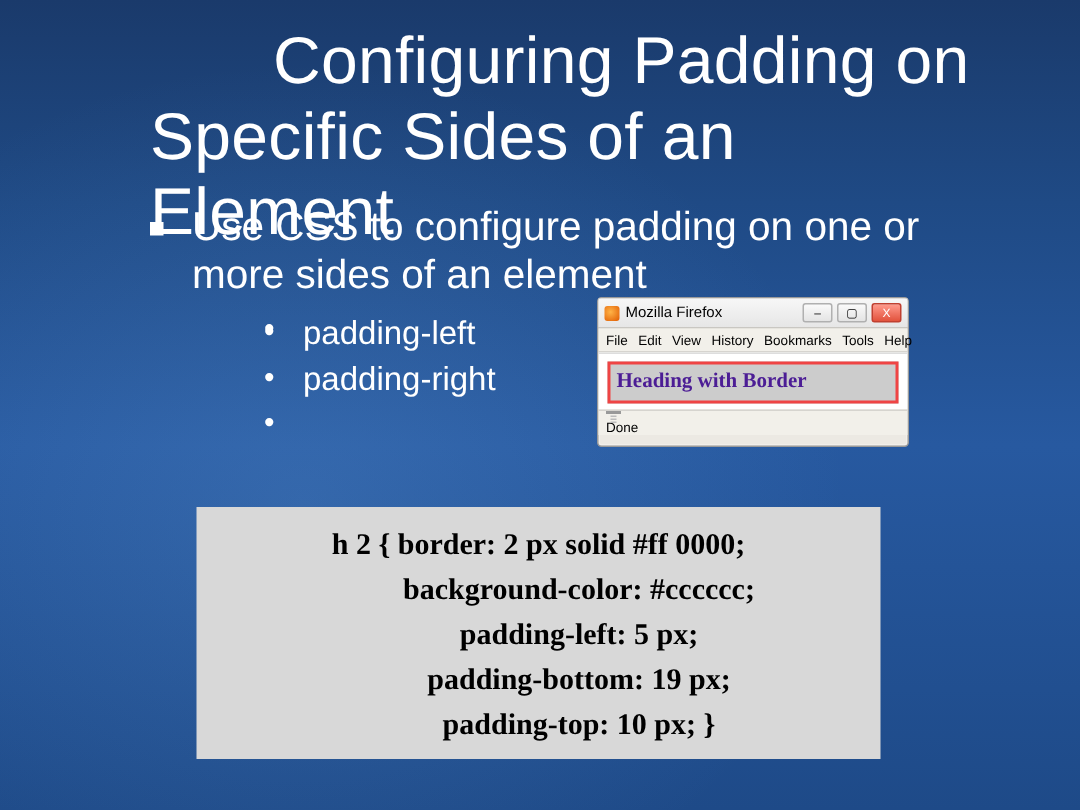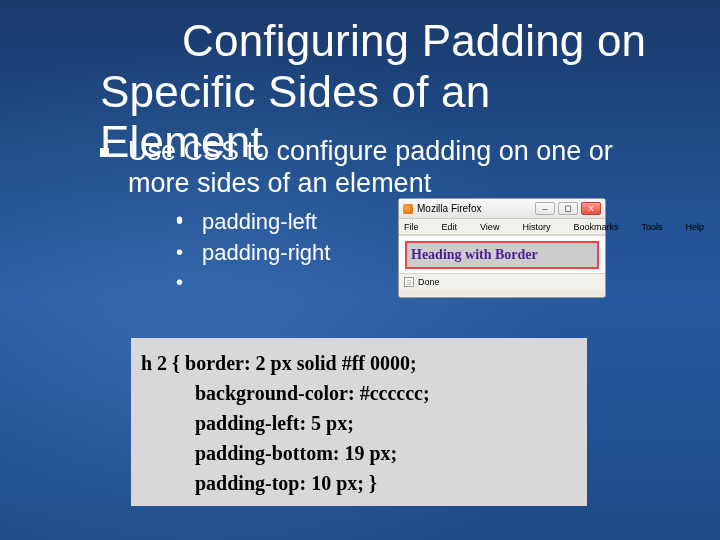--- a/index.html
+++ b/index.html
@@ -51,20 +51,21 @@
     position: absolute;
     left: 131px; top: 338px;
     width: 456px;
     background: #d8d8d8;
     color: #000;
     font-family: "Times New Roman", Times, serif;
     font-weight: bold;
     font-size: 20px;
     line-height: 1.5;
     padding: 10px 10px 8px 10px;
+    text-align: center;
   }
   .codebox .cline.indent { padding-left: 54px; }
 
   
   .ffwin {
     position: absolute;
     left: 398px; top: 198px;
     width: 208px; height: 100px;
     background: #ece9e3;
     border: 1px solid #9a9a9a;
@@ -81,42 +82,43 @@
     padding: 0 4px;
     font-size: 10px;
   }
   .ff-favicon { width: 10px; height: 10px; margin-right: 4px; border-radius: 2px;
     background: radial-gradient(circle at 40% 40%, #ffb347, #e05a00); }
   .ff-btns { margin-left: auto; display: flex; gap: 3px; }
   .ff-btn { width: 20px; height: 13px; border: 1px solid #b0b0b0; border-radius: 2px;
     background: linear-gradient(#fafafa,#e4e4e4); font-size: 8px; line-height: 11px; text-align: center; }
   .ff-btn.close { background: linear-gradient(#ff9a8c,#e2533d); border-color:#c04030; color:#fff; }
   .ff-menu {
-    height: 16px; display: flex; gap: 23px; padding: 0 5px; align-items: center;
+    height: 16px; display: flex; gap: 7px; padding: 0 5px; align-items: center;
     font-size: 9px; border-bottom: 1px solid #d6d4cf; background:#f2f0ea;
   }
   .ff-menu span { white-space: nowrap; }
   .ff-content {
     padding: 5px 6px 4px 6px;
     background: #fff;
     border-top: 1px solid #ddd;
   }
   .ff-heading {
     border: 2px solid #ef4444;
     background: #cccccc;
     font-family: "Times New Roman", serif;
     font-weight: bold;
     font-size: 14px;
     padding: 4px 3px 4px 4px;
     color: #4c1d95;
   }
   .ff-status {
-    height: 17px; display:flex; align-items:center; gap:4px;
+    height: 17px; display:flex; align-items:flex-start; gap:4px;
     padding: 0 5px; font-size: 9px; border-top:1px solid #d6d4cf;
     background:#f2f0ea;
+    flex-direction:column;
   }
   .ff-doc { width:10px; height:10px; background:#fff; border:1px solid #999; position:relative; }
   .ff-doc::after { content:""; position:absolute; left:2px; right:2px; top:2px; height:1px; background:#bbb; box-shadow:0 2px 0 #bbb,0 4px 0 #bbb; }
 </style>
 </head>
 <body>
 
 <div class="slide">
 
   <div class="title">

